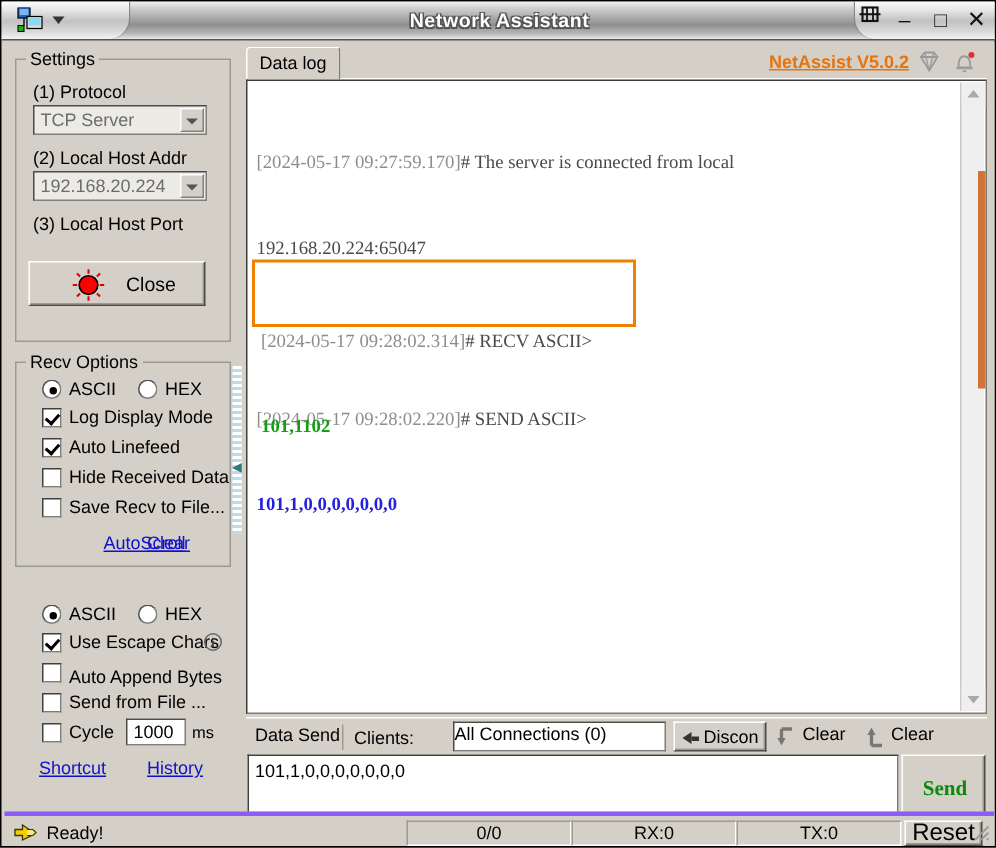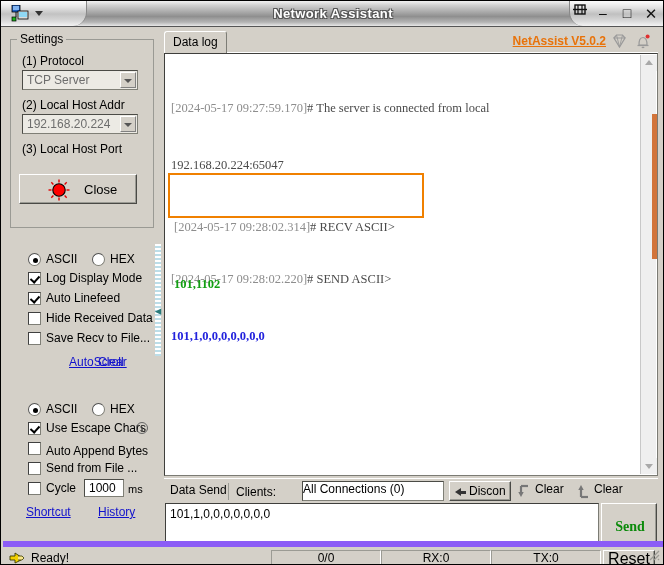--- a/index.html
+++ b/index.html
@@ -288,21 +288,21 @@
   .sendbtn { position: absolute; left: 437px; top: 24px; width: 56px; height: 47px; }
   .sendbtn .sbl {
     position: absolute; left: 0; top: 15px; width: 56px; text-align: center;
     font-family: "Liberation Serif", serif;
     font-size: 14px; font-weight: bold; color: #0b8a0b;
   }
 
   
   .statusbar {
     position: absolute; left: 1px; bottom: 1px; width: 660px; height: 22px;
-    background: #d4d0c8; border-top: 6px solid #8b5cf6;
+    background: #d4d0c8; border-top: 3px solid #8b5cf6;
   }
   .st-cell {
     position: absolute; top: 3px; height: 17px;
     border: 1px solid #9b9b94; border-right-color: #fff; border-bottom-color: #fff;
     font-size: 12px; color: #000; text-align: center; line-height: 15px;
   }
   .st-ready { position: absolute; left: 28px; top: 4px; font-size: 12px; color: #000; }
   .hand-ic { position: absolute; left: 6px; top: 4px; width: 17px; height: 14px; }
   .resetbtn { position: absolute; left: 558px; top: 2px; width: 62px; height: 18px;
       text-align: center; line-height: 16px; font-size: 16px; }
@@ -367,20 +367,23 @@
             <line x1="3.3" y1="3.3" x2="5.4" y2="5.4"></line>
               <line x1="16.6" y1="16.6" x2="18.7" y2="18.7"></line>
             <line x1="18.7" y1="3.3" x2="16.6" y2="5.4"></line>
               <line x1="5.4" y1="16.6" x2="3.3" y2="18.7"></line>
           </g>
           <circle cx="11" cy="11" r="6.2" fill="#ff0000" stroke="#000" stroke-width="1.1"></circle>
         </svg>
         <div class="cbl">Close</div>
       </div>
 
+      <fieldset class="grp" id="grp-recv">
+        <legend>Recv Options</legend>
+      </fieldset>
       <div class="rad on" style="left:22px; top:225px;"></div>
       <div class="rtext" style="left:40px; top:224px;">ASCII</div>
       <div class="rad" style="left:86px; top:225px;"></div>
       <div class="rtext" style="left:104px; top:224px;">HEX</div>
 
       <div class="chk on" style="left:22px; top:244px;"></div>
       <div class="rtext" style="left:40px; top:243px;">Log Display Mode</div>
       <div class="chk on" style="left:22px; top:264px;"></div>
       <div class="rtext" style="left:40px; top:263px;">Auto Linefeed</div>
       <div class="chk" style="left:22px; top:284px;"></div>

